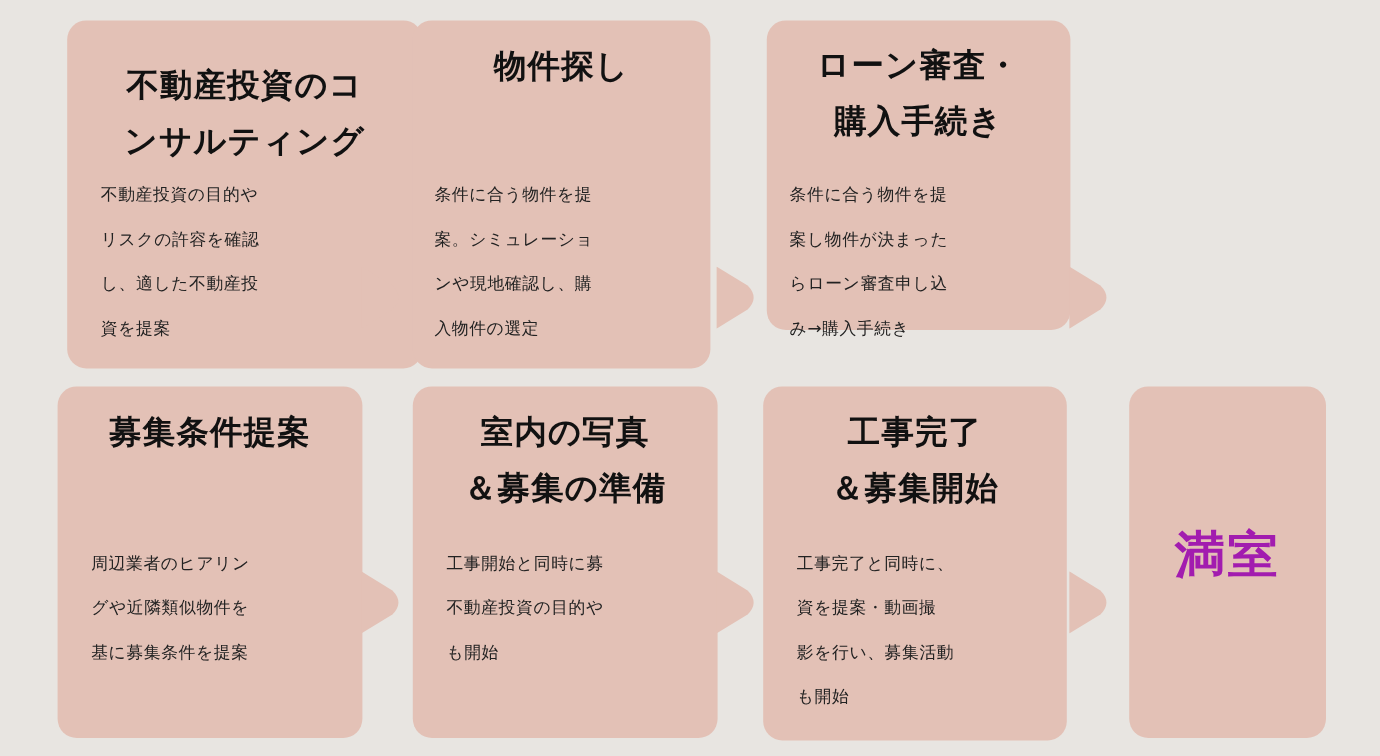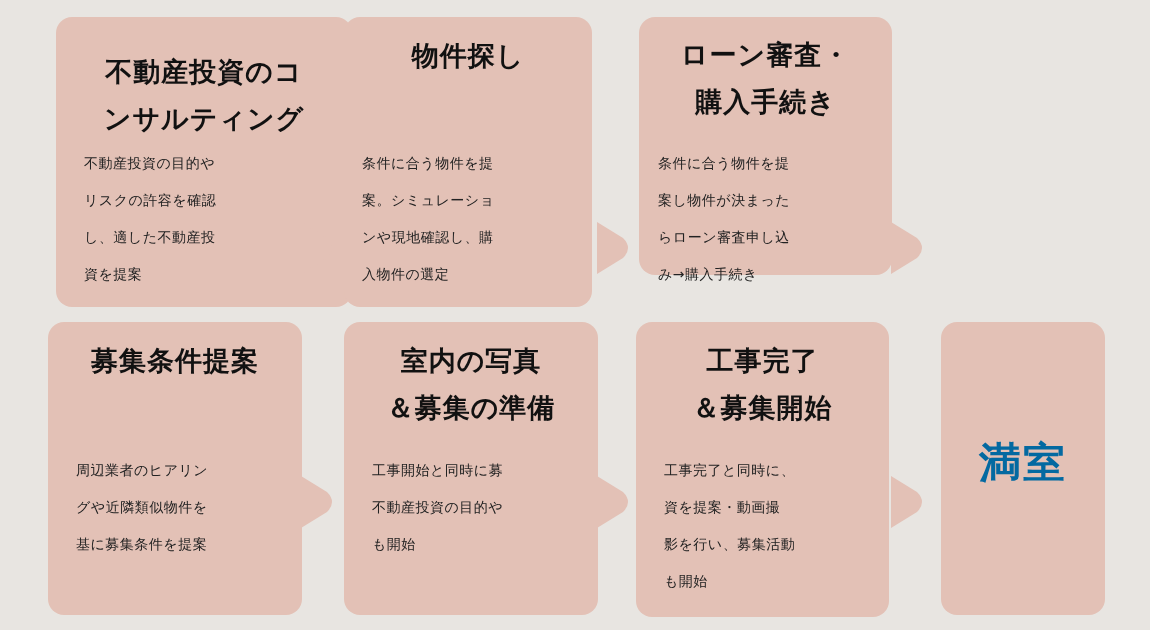--- a/index.html
+++ b/index.html
@@ -40,21 +40,21 @@
       width: 36px; height: 52px;
     }
     .arrow svg { display: block; width: 100%; height: 100%; }
     .final .title-big {
       position: absolute;
       left: 0; right: 0;
       top: 0; bottom: 0;
       display: flex; align-items: center; justify-content: center;
       font-size: 42px;
       font-weight: bold;
-      color: #0369a1;
+      color: #a21caf;
       letter-spacing: 2px;
       padding-bottom: 12px;
     }
   </style>
 </head>
 <body>
 
 <div class="stage">
 
   <div class="box" style="left:56px; top:17px; width:296px; height:290px;">

